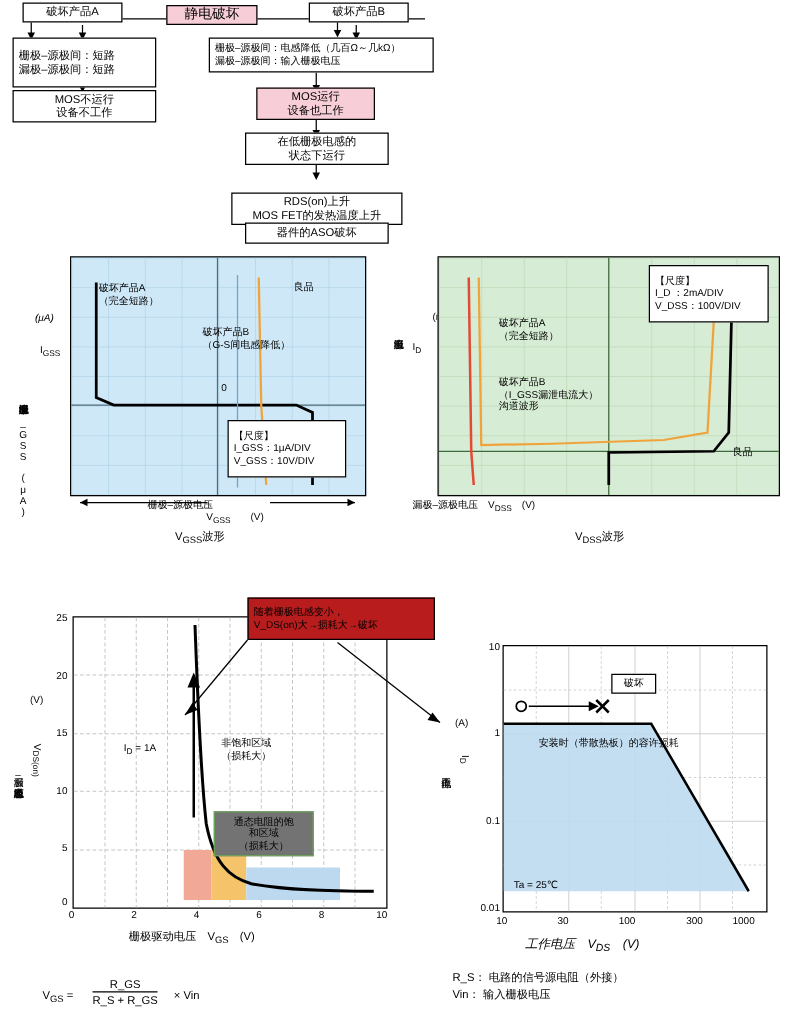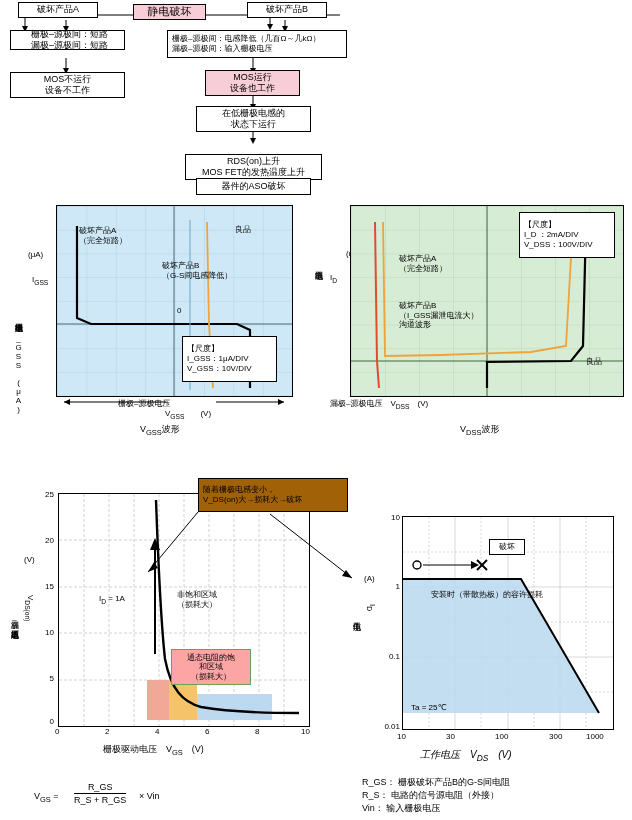--- a/index.html
+++ b/index.html
@@ -52,21 +52,21 @@
   </div>
 
   <div class="abs box" style="left:18px;top:2px;width:80px;height:16px;font-size:9px;">
     <div>破坏产品A</div>
   </div>
 
   <div class="abs box" style="left:247px;top:2px;width:80px;height:16px;font-size:9px;">
     <div>破坏产品B</div>
   </div>
 
-  <div class="abs box" style="left:10px;top:30px;width:115px;height:20px;font-size:9px;align-items:center;padding-left:4px;">
+  <div class="abs box" style="left:10px;top:30px;width:115px;height:40px;font-size:9px;align-items:flex-start;padding-left:4px;">
     <div>栅极–源极间：短路</div>
     <div>漏极–源极间：短路</div>
   </div>
 
   <div class="abs box" style="left:167px;top:30px;width:180px;height:28px;font-size:8px;align-items:flex-start;padding-left:4px;">
     <div>栅极–源极间：电感降低（几百Ω～几kΩ）</div>
     <div>漏极–源极间：输入栅极电压</div>
   </div>
 
   <div class="abs box" style="left:10px;top:72px;width:115px;height:26px;font-size:9px;">
@@ -132,21 +132,21 @@
       <div>0</div>
     </div>
 
     <div class="abs box tiny" style="left:125px;top:130px;width:95px;height:46px;background:#fff;align-items:flex-start;padding-left:4px;">
       <div>【尺度】</div>
       <div>I_GSS：1μA/DIV</div>
       <div>V_GSS：10V/DIV</div>
     </div>
   </div>
 
-  <div class="abs tiny" style="left:18px;top:45px;">
+  <div class="abs tiny" style="left:18px;top:45px;font-style:italic;">
     <span>(μA)</span>
   </div>
   <div class="abs tiny" style="left:22px;top:70px;">
     <span>I<sub>GSS</sub></span>
   </div>
 
   <svg class="abs" style="left:46px;top:192px;" width="235" height="10">
     <line x1="8" y1="5" x2="110" y2="5" stroke="#000" stroke-width="1"></line>
     <polygon points="8,5 14,2 14,8" fill="#000"></polygon>
     <line x1="160" y1="5" x2="228" y2="5" stroke="#000" stroke-width="1"></line>
@@ -270,41 +270,41 @@
       <polygon points="96,44 91,56 101,56" fill="#000"></polygon>
     </svg>
 
     <div class="abs tiny" style="left:40px;top:100px;">
       <span>I<sub>D</sub> = 1A</span>
     </div>
     <div class="abs tiny" style="left:118px;top:96px;line-height:1.25;">
       <div>非饱和区域</div>
       <div>（损耗大）</div>
     </div>
-    <div class="abs box tiny" style="left:112px;top:155px;width:80px;height:36px;background:#fca5a5;border:1px solid #6aa05a;line-height:1.2;">
+    <div class="abs box tiny" style="left:112px;top:155px;width:80px;height:36px;background:#737373;border:1px solid #6aa05a;line-height:1.2;">
       <div>通态电阻的饱</div>
       <div>和区域</div>
       <div>（损耗大）</div>
     </div>
   </div>
 
   <div class="abs" style="left:50px;top:252px;width:250px;font-size:8px;">
     <div class="abs" style="left:-3px;">0</div>
     <div class="abs" style="left:47px;">2</div>
     <div class="abs" style="left:97px;">4</div>
     <div class="abs" style="left:147px;">6</div>
     <div class="abs" style="left:197px;">8</div>
     <div class="abs" style="left:243px;">10</div>
   </div>
   <div class="abs tiny" style="left:95px;top:268px;font-size:9px;">
     <span>栅极驱动电压　V<sub>GS</sub>　(V)</span>
   </div>
 </div>
 
-<div class="abs box tiny" style="left:198px;top:478px;width:150px;height:34px;background:#a16207;border:1px solid #000;align-items:flex-start;padding-left:4px;line-height:1.3;">
+<div class="abs box tiny" style="left:198px;top:478px;width:150px;height:34px;background:#b91c1c;border:1px solid #000;align-items:flex-start;padding-left:4px;line-height:1.3;">
   <div>随着栅极电感变小，</div>
   <div>V_DS(on)大→损耗大→破坏</div>
 </div>
 <svg class="abs" style="left:120px;top:500px;" width="240" height="110">
   <line x1="78" y1="12" x2="28" y2="72" stroke="#000" stroke-width="1"></line>
   <polygon points="28,72 38,68 34,62" fill="#000"></polygon>
   <line x1="150" y1="14" x2="232" y2="78" stroke="#000" stroke-width="1"></line>
   <polygon points="232,78 222,76 226,70" fill="#000"></polygon>
 </svg>
 
@@ -389,16 +389,15 @@
   <div class="abs" style="left:40px;top:2px;text-align:center;">
     <div style="border-bottom:1px solid #000;padding:0 4px 1px 4px;">R_GS</div>
     <div style="padding-top:1px;">R_S + R_GS</div>
   </div>
   <div class="abs" style="left:105px;top:11px;">
     <span>× Vin</span>
   </div>
 </div>
 
 <div class="abs" style="left:362px;top:776px;width:268px;font-size:9px;line-height:1.45;">
-  <div>R_GS： 栅极破坏产品B的G-S间电阻</div>
   <div>R_S： 电路的信号源电阻（外接）</div>
   <div>Vin： 输入栅极电压</div>
 </div>
 
 </body></html>

